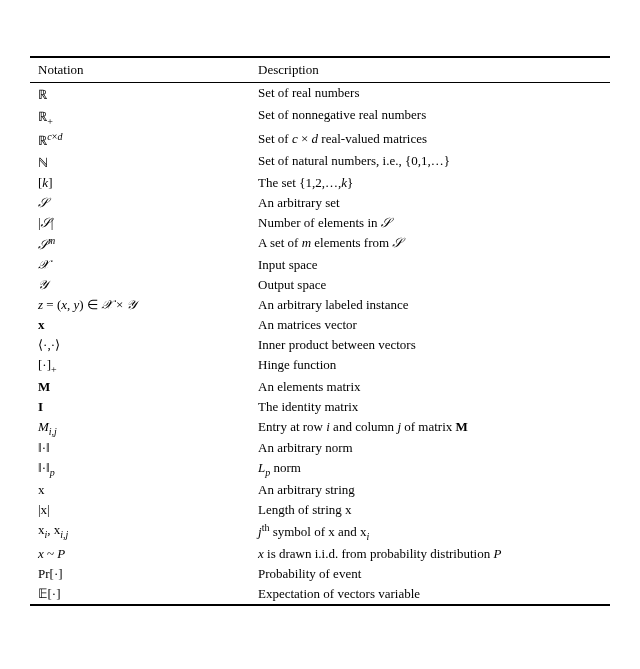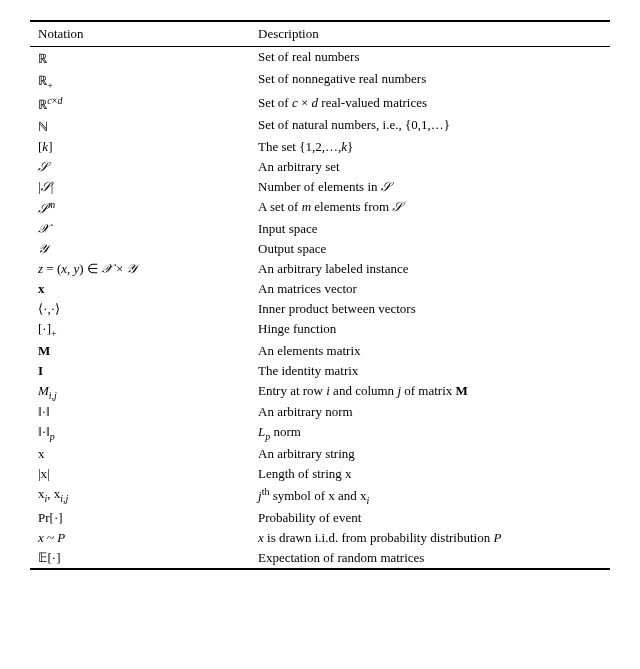--- a/index.html
+++ b/index.html
@@ -7,20 +7,21 @@
       background: #fff;
       font-family: 'Times New Roman', Times, serif;
       font-size: 13px;
       color: #000;
       width: 640px;
       min-height: 669px;
       padding: 20px 30px;
     }
     .table-container {
       width: 100%;
+      margin-top: 36px;
     }
     table {
       width: 100%;
       border-collapse: collapse;
     }
     thead tr th {
       border-top: 2px solid #000;
       border-bottom: 1px solid #000;
       padding: 4px 8px;
       text-align: left;
@@ -140,26 +141,26 @@
         </tr>
         <tr>
           <td class="notation-col">|x|</td>
           <td class="desc-col">Length of string x</td>
         </tr>
         <tr>
           <td class="notation-col">x<sub><i>i</i></sub>, x<sub><i>i,j</i></sub></td>
           <td class="desc-col"><i>j</i><sup>th</sup> symbol of x and x<sub><i>i</i></sub></td>
         </tr>
         <tr>
+          <td class="notation-col"><i>x</i> ~ <i>P</i></td>
+          <td class="desc-col"><i>x</i> is drawn i.i.d. from probability distribution <i>P</i></td>
+        </tr>
+        <tr>
           <td class="notation-col">Pr[·]</td>
           <td class="desc-col">Probability of event</td>
         </tr>
         <tr>
-          <td class="notation-col"><i>x</i> ~ <i>P</i></td>
-          <td class="desc-col"><i>x</i> is drawn i.i.d. from probability distribution <i>P</i></td>
-        </tr>
-        <tr>
           <td class="notation-col">𝔼[·]</td>
-          <td class="desc-col">Expectation of random matrices</td>
+          <td class="desc-col">Expectation of vectors variable</td>
         </tr>
       </tbody>
   </table>
 </div>
 
 </body></html>

